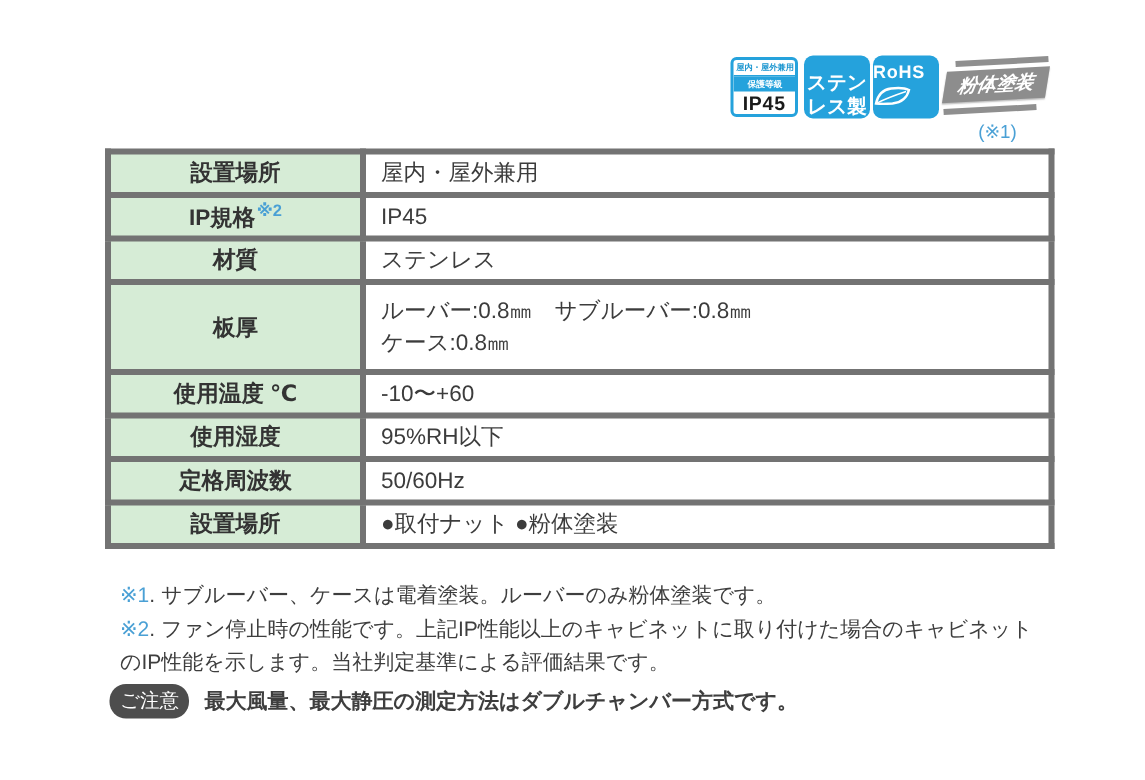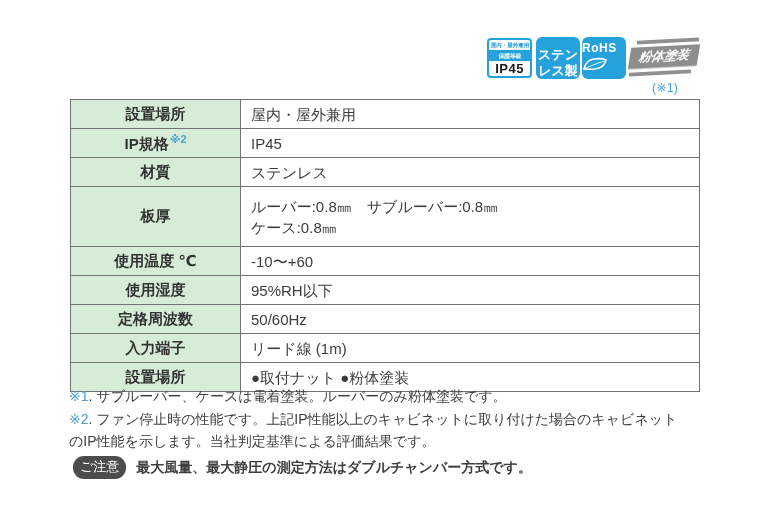--- a/index.html
+++ b/index.html
@@ -54,35 +54,35 @@
   .ref-note {
     position:absolute; left:628px; top:80px; width:74px; text-align:center;
     color:#4aa0d5; font-size:12.5px;
   }
 
   
   table.spec {
     position:absolute; left:70px; top:99px;
     border-collapse:collapse; table-layout:fixed;
   }
-  table.spec th, table.spec td { border:1px solid #737373; }
+  table.spec th, table.spec td { border:4px solid #737373; }
   table.spec th {
     width:170px; background:#d6ecd6; font-weight:bold; color:#333;
     font-size:15px; text-align:center; padding:0 4px;
   }
   table.spec td {
     width:459px; background:#fff; font-size:15px; color:#3c3c3c;
     text-align:left; padding:2px 10px; line-height:21px;
   }
   table.spec tr { height:29px; }
   table.spec tr.tall { height:60px; }
   .sup { color:#4aa0d5; font-size:11px; font-weight:bold; vertical-align:super; margin-left:1px; }
 
   
-  .note { position:absolute; left:69px; font-size:14px; color:#3e3e3e; line-height:20px; white-space:nowrap; }
+  .note { position:absolute; left:80px; font-size:14px; color:#3e3e3e; line-height:20px; white-space:nowrap; }
   .note .ref { color:#4aa0d5; }
   .note1  { top:386px; }
   .note2a { top:409px; }
   .note2b { top:431px; }
 
   
   .caution { position:absolute; left:73px; top:456px; display:flex; align-items:center; }
   .caution-badge {
     background:#4d4d4d; color:#fff; font-size:13px; padding:2px 7px 3px;
     white-space:nowrap; flex:0 0 auto;border-radius:11px;
@@ -152,24 +152,20 @@
       </tr>
       <tr>
         <th>使用湿度</th>
         <td>95%RH以下</td>
       </tr>
       <tr>
         <th>定格周波数</th>
         <td>50/60Hz</td>
       </tr>
       <tr>
-        <th>入力端子</th>
-        <td>リード線 (1m)</td>
-      </tr>
-      <tr>
         <th>設置場所</th>
         <td>●取付ナット ●粉体塗装</td>
       </tr>
     </tbody>
   </table>
 
   <div class="note note1"><span class="ref">※1</span><span>. サブルーバー、ケースは電着塗装。ルーバーのみ粉体塗装です。</span></div>
   <div class="note note2a"><span class="ref">※2</span><span>. ファン停止時の性能です。上記IP性能以上のキャビネットに取り付けた場合のキャビネット</span></div>
   <div class="note note2b">のIP性能を示します。当社判定基準による評価結果です。</div>
 

